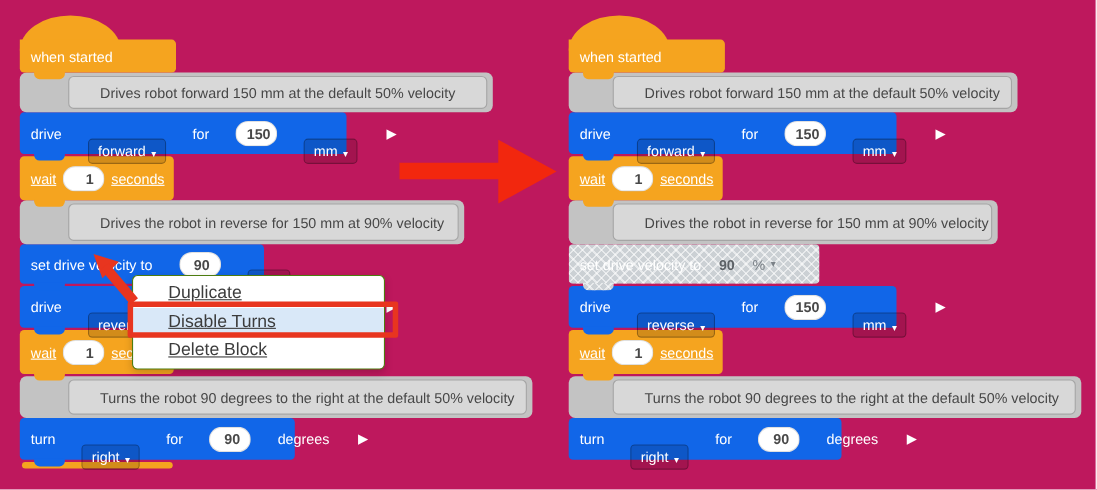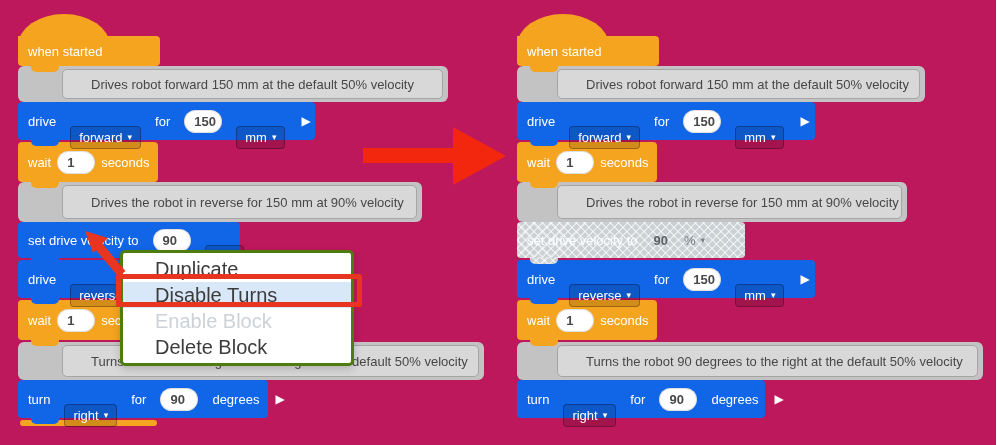--- a/index.html
+++ b/index.html
@@ -1,31 +1,31 @@
 <!DOCTYPE html>
 <html><head>
 <meta charset="utf-8">
 <style>
   html,body{margin:0;padding:0;background:#fff;}
   #stage{position:relative;width:996px;height:445px;overflow:hidden;background:#be185d;
          font-family:"Liberation Sans",sans-serif;
          --blue:#1166E8; --orange:#F5A41F; --disabled:#CBD0D4; --red:#EE2D14;}
   .panel{position:absolute;top:14px;width:480px;height:431px;}
   
-  .cmd{position:absolute;box-sizing:border-box;display:flex;align-items:center;gap:14px;
+  .cmd{position:absolute;box-sizing:border-box;display:flex;align-items:center;gap:24px;
        padding:0 12px 0 10px;border-radius:4px;color:#fff;font-size:13px;font-weight:500;
        white-space:nowrap;}
   .blue{background:var(--blue);}
-  .orange{background:var(--orange);}
+  .orange{background:var(--orange);text-decoration:underline;}
   .bump::after{content:"";position:absolute;left:13px;top:100%;margin-top:-1px;width:28px;height:7px;
        background:inherit;border-radius:0 0 5px 5px;}
-  .dd{display:inline-flex;align-items:center;gap:5px;background:rgba(0,0,0,0.14);
+  .dd{display:inline-flex;align-items:flex-end;gap:5px;background:rgba(0,0,0,0.14);
       border:1px solid rgba(0,0,0,0.28);border-radius:4px;padding:3px 8px;margin-top:32px;}
   .oval{background:#fff;color:#484848;font-weight:600;border-radius:999px;padding:3px 9px;
-        min-width:18px;text-align:left;border:1px solid rgba(0,0,0,0.12);}
+        min-width:18px;text-align:right;border:1px solid rgba(0,0,0,0.12);}
   .caret{font-size:9px;line-height:1;}
   .play{font-size:12px;margin-left:2px;line-height:1;}
   
   .hat{position:absolute;width:142px;height:52px;}
   .hat-dome{position:absolute;left:0;top:0;width:92px;height:32px;background:var(--orange);
         border-radius:50% 50% 0 0 / 100% 100% 0 0;}
   .hat-body{position:absolute;left:0;top:22px;width:142px;height:30px;background:var(--orange);
         border-radius:0 4px 4px 4px;display:flex;align-items:center;padding-left:10px;
         box-sizing:border-box;color:#fff;font-size:13px;font-weight:500;}
   
@@ -34,23 +34,23 @@
         border:1px solid #A5A5A5;border-radius:5px;display:flex;align-items:center;
         padding:0 28px;color:#474747;font-size:13px;font-weight:500;white-space:nowrap;
         box-sizing:border-box;}
   
   .disabled-block{background-color:var(--disabled);
      background-image:repeating-linear-gradient(45deg,rgba(255,255,255,0.55) 0 1.5px,transparent 1.5px 6px),
                       repeating-linear-gradient(135deg,rgba(255,255,255,0.55) 0 1.5px,transparent 1.5px 6px);}
   .disabled-block .dim-val{color:#5C6166;font-weight:600;}
   .disabled-block .dim-unit{color:#7B8187;display:inline-flex;align-items:center;gap:5px;}
   
-  .menu{position:absolute;left:120px;top:250px;width:228px;background:#fff;border:3px solid #4d7c0f;
+  .menu{position:absolute;left:120px;top:250px;width:228px;background:#fff;border:1px solid #4d7c0f;
         border-radius:5px;box-shadow:0 3px 8px rgba(0,0,0,0.18);padding:3px 0;z-index:100;
-        font-size:20px;color:#3C3C3C;}
+        font-size:16px;color:#3C3C3C;text-decoration:underline;}
   .menu-item{height:26px;line-height:26px;padding-left:32px;}
   .menu-item.highlighted{background:#D9E8F8;}
   .menu-item.disabled{color:#CDD2D7;}
   .red-box{position:absolute;left:116px;top:274px;width:246px;height:33px;border:5px solid #E8351F;
         border-radius:2px;z-index:106;box-sizing:border-box;}
   .annot{position:absolute;z-index:110;}
 </style>
 </head>
 <body>
 
@@ -139,21 +139,20 @@
       <span>degrees</span>
       <span class="play">▶</span>
     </div>
 
     <div style="position:absolute;left:2px;top:406px;width:137px;height:6px;background:var(--orange);border-radius:3px;z-index:10;"></div>
   </div>
 
   <div class="menu">
     <div class="menu-item">Duplicate</div>
     <div class="menu-item highlighted">Disable Turns</div>
-    <div class="menu-item disabled">Enable Block</div>
     <div class="menu-item">Delete Block</div>
   </div>
   <div class="red-box"></div>
 
   <svg class="annot" style="left:76px;top:228px;" width="52" height="50" viewBox="0 0 52 50">
     <polygon points="9,3 32,10 17,25" fill="#E8351F"></polygon>
     <line x1="19" y1="14" x2="46" y2="46" stroke="#E8351F" stroke-width="9"></line>
   </svg>
 
   <svg class="annot" style="left:363px;top:125px;z-index:50;" width="146" height="62" viewBox="0 0 146 62">

